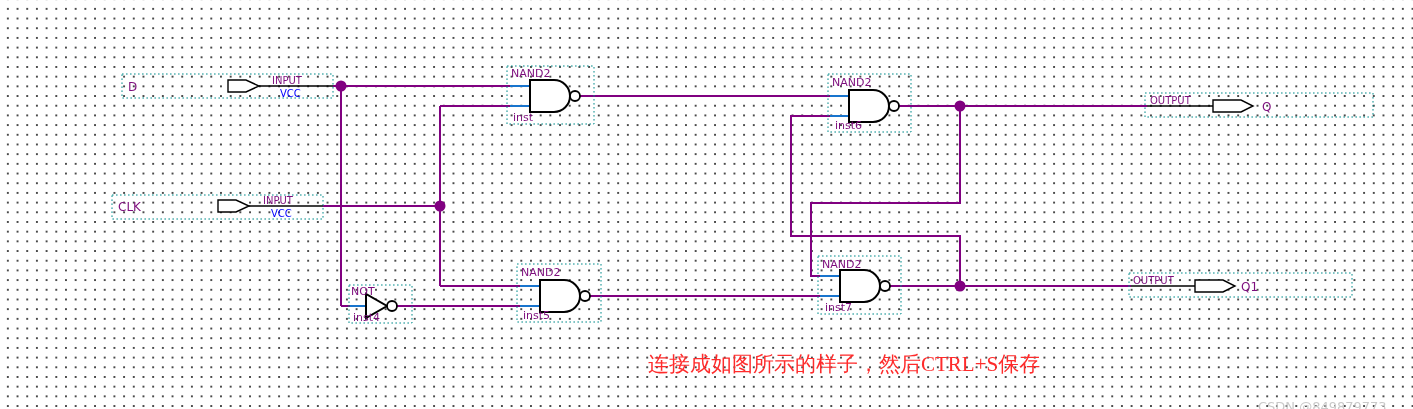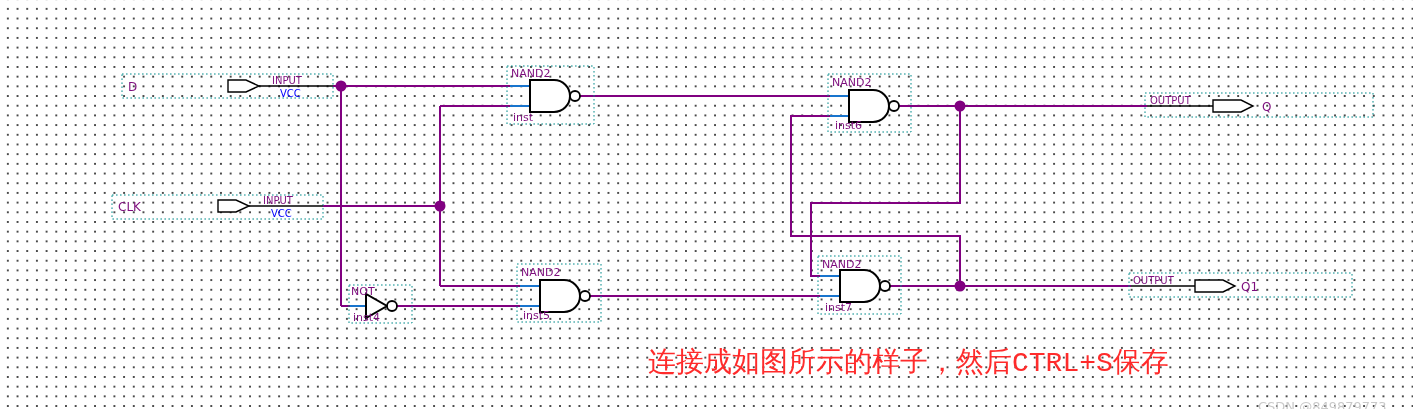--- a/index.html
+++ b/index.html
@@ -20,22 +20,22 @@
   .psym{fill:#ffffff;stroke:#000000;stroke-width:1.4;}
   .pinline{stroke:#000000;stroke-width:1.4;}
   .junction{fill:#800080;stroke:none;}
   text{font-family:"DejaVu Sans",sans-serif;}
   .t-name{fill:#7d0e7d;font-size:12px;}
   .t-gate{fill:#7d0e7d;font-size:11px;}
   .t-ptype{fill:#7d0e7d;font-size:10px;}
   .t-vcc{fill:#0000ff;font-size:10px;}
   .caption{
     position:absolute;left:648px;top:351px;white-space:nowrap;
-    color:#ff2b2b;font-size:28px;line-height:26px;
-    font-family:Liberation Mono, monospace;
+    color:#ff2b2b;font-size:21px;line-height:26px;
+    font-family:Liberation Serif, serif;
   }
   .watermark{
     position:absolute;left:1258px;top:399px;white-space:nowrap;
     color:#c9c9c9;font-size:13px;
     font-family:"DejaVu Sans",sans-serif;
   }
 </style>
 </head>
 <body>
 

